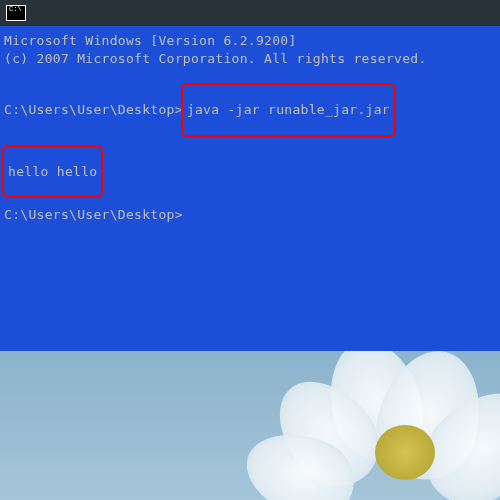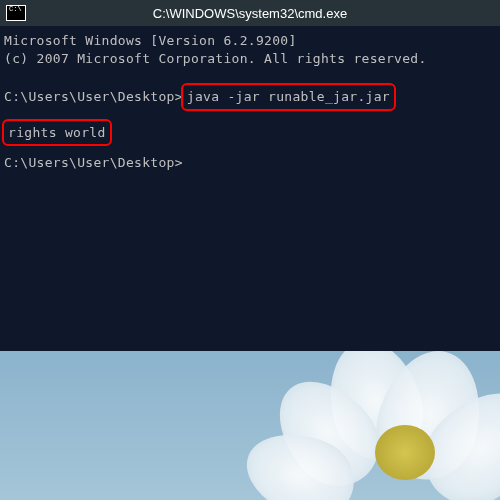--- a/index.html
+++ b/index.html
@@ -99,40 +99,40 @@
       font-size: 13px;
       font-family: 'Segoe UI', Arial, sans-serif;
       position: absolute;
       left: 50%;
       transform: translateX(-50%);
     }
     
     .terminal {
       width: 100%;
       height: 325px;
-      background: #0f172a;
+      background: #1d4ed8;
       color: #c0c0c0;
       font-family: 'Consolas', 'Lucida Console', monospace;
       font-size: 13px;
       padding: 6px 4px;
       position: relative;
       z-index: 10;
       line-height: 1.35;
       letter-spacing: 0.3px;
     }
     
     .terminal-line {
       white-space: pre;
       display: block;
     }
     
     .highlight-box {
       border: 2.5px solid #ff0000;
       border-radius: 6px;
-      padding: 3px 4px;
+      padding: 16px 4px;
       display: inline-block;
       margin-left: -2px;
     }
     
     .spacer {
       height: 8px;
     }
   </style>
 </head>
 <body>
@@ -144,26 +144,25 @@
     <div class="petal petal2"></div>
     <div class="petal petal3"></div>
     <div class="petal petal4"></div>
     <div class="petal petal5"></div>
     <div class="flower-center"></div>
   </div>
 </div>
 
 <div class="title-bar">
   <div class="title-icon">C:\</div>
-  <div class="title-text">C:\WINDOWS\system32\cmd.exe</div>
 </div>
 
 <div class="terminal">
   <span class="terminal-line">Microsoft Windows [Version 6.2.9200]</span>
   <span class="terminal-line">(c) 2007 Microsoft Corporation. All rights reserved.</span>
   <div class="spacer"></div>
   <div class="spacer"></div>
   <span class="terminal-line"><span>C:\Users\User\Desktop&gt;</span><span class="highlight-box"><span>java -jar runable_jar.jar</span></span></span>
   <div class="spacer"></div>
-  <span class="terminal-line"><span class="highlight-box"><span>rights world</span></span></span>
+  <span class="terminal-line"><span class="highlight-box"><span>hello hello</span></span></span>
   <div class="spacer"></div>
   <span class="terminal-line"><span>C:\Users\User\Desktop&gt;</span></span>
 </div>
 
 </body></html>

